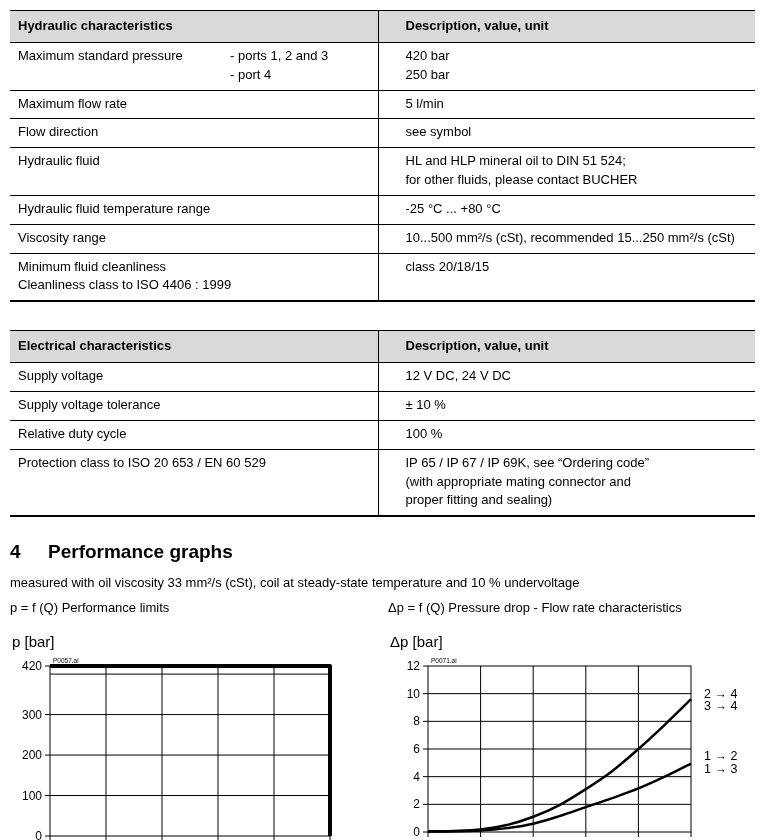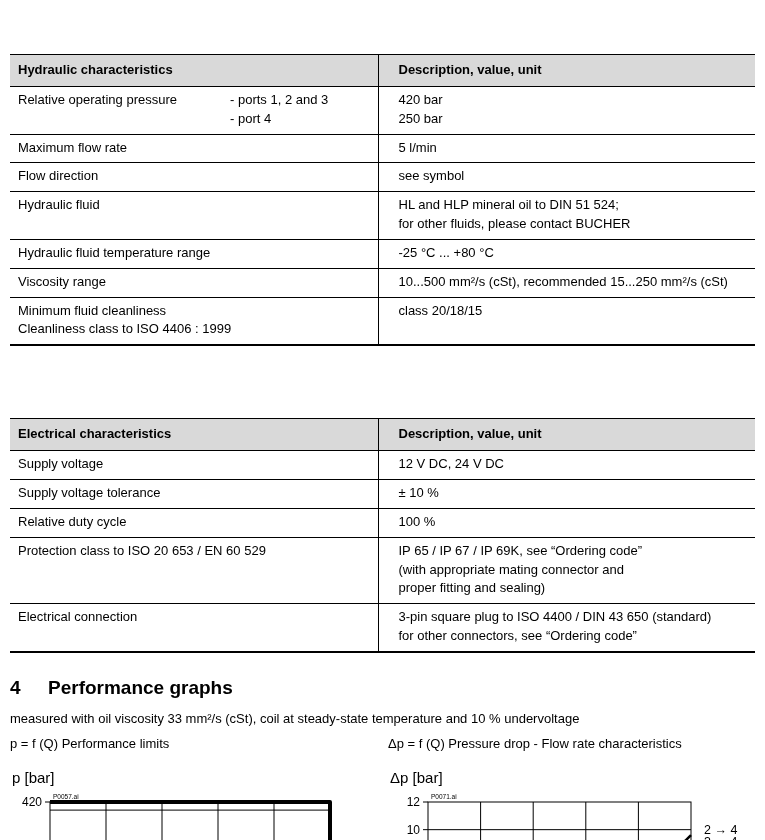--- a/index.html
+++ b/index.html
@@ -1,27 +1,27 @@
 <!DOCTYPE html>
 <html style="--header-bg: #d9d9d9;"><head>
 <meta charset="utf-8">
 <style>
   * { box-sizing: border-box; }
   html,body { margin:0; padding:0; background:#fff; }
   body { font-family:"Liberation Sans", sans-serif; color:#000; }
   .page { width:765px; height:840px; background:#fff; padding:10px 10px 0 10px; overflow:hidden; }
 
   table.spec { border-collapse:collapse; width:745px; table-layout:fixed;
-               border-top:1px solid #000; border-bottom:2px solid #000;margin-top:44px; }
+               border-top:1px solid #000; border-bottom:2px solid #000; }
   table.spec th, table.spec td {
     font-size:13px; vertical-align:top; text-align:left;
     border-bottom:1px solid #000; padding:4px 10px 5px 8px; line-height:1.45;
   }
   table.spec thead th { background:var(--header-bg,#d9d9d9); font-weight:bold; padding-top:6px; padding-bottom:6px; }
-  table.spec .value { border-left:1px solid #000; padding-left:20px; }
+  table.spec .value { border-left:1px solid #000; padding-left:27px; }
   .pre { white-space:pre-line; }
   .lbl-flex { display:flex; }
   .lbl-flex .main-lbl { flex:0 0 212px; }
   .tbl-gap { height:28px; }
 
   .section-heading { display:flex; align-items:baseline; font-size:19px; font-weight:bold; margin:24px 0 12px 0; }
   .sec-num { width:38px; }
   .measured-note { font-size:13px; margin:0 0 10px 0; }
 
   .charts-row { display:flex; margin-top:4px; }
@@ -45,21 +45,21 @@
     <thead>
       <tr>
         <th>Hydraulic characteristics</th>
         <th class="value">Description, value, unit</th>
       </tr>
     </thead>
     <tbody id="hydraulic-tbody">
         <tr>
           <td>
             <div class="lbl-flex">
-              <span class="main-lbl pre">Relative operating pressure</span>
+              <span class="main-lbl pre">Maximum standard pressure</span>
               <span class="pre">- ports 1, 2 and 3
 - port 4</span>
             </div>
           </td>
           <td class="value pre">420 bar
 250 bar</td>
         </tr>
         <tr>
           <td class="pre">Maximum flow rate</td>
           <td class="value pre">5 l/min</td>
@@ -113,25 +113,20 @@
         </tr>
         <tr>
           <td class="pre">Relative duty cycle</td>
           <td class="value pre">100 %</td>
         </tr>
         <tr>
           <td class="pre">Protection class to ISO 20 653 / EN 60 529</td>
           <td class="value pre">IP 65 / IP 67 / IP 69K, see “Ordering code”
 (with appropriate mating connector and
 proper fitting and sealing)</td>
-        </tr>
-        <tr>
-          <td class="pre">Electrical connection</td>
-          <td class="value pre">3-pin square plug to ISO 4400 / DIN 43 650 (standard)
-for other connectors, see “Ordering code”</td>
         </tr>
       </tbody>
   </table>
 
   <div class="section-heading">
     <span class="sec-num">4</span>
     <span>Performance graphs</span>
   </div>
 
   <div class="measured-note">measured with oil viscosity 33 mm²/s (cSt), coil at steady-state temperature and 10 % undervoltage</div>

